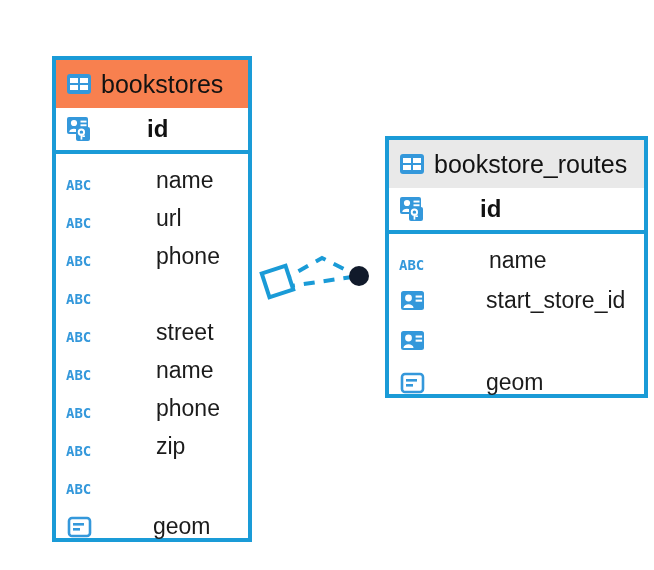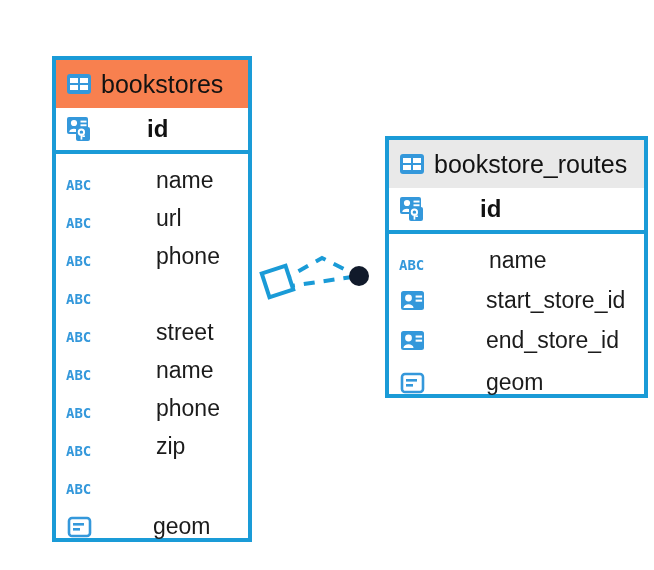--- a/index.html
+++ b/index.html
@@ -202,21 +202,20 @@
     </div>
 
     <div class="field-row" style="height:40px;">
       <svg class="ico" width="26" height="22" viewBox="0 0 26 22" style="margin-left:1px;">
         <rect x="1" y="1" width="23" height="19" rx="2.5" fill="#3498db"></rect>
         <circle cx="8.5" cy="8" r="3.4" fill="#ffffff"></circle>
         <path d="M3.4 18 C3.9 13 13.1 13 13.6 18 Z" fill="#ffffff"></path>
         <rect x="15.6" y="5.5" width="6.5" height="2.1" fill="#ffffff"></rect>
         <rect x="15.6" y="9.6" width="6.5" height="2.1" fill="#ffffff"></rect>
       </svg>
-      <span class="field-label">end_store_id</span>
     </div>
 
     <div class="field-row" style="height:42px;">
       <svg class="ico" width="26" height="22" viewBox="0 0 26 22" style="margin-left:1px;">
         <rect x="2" y="2" width="21" height="18" rx="3" fill="#ffffff" stroke="#3498db" stroke-width="2.6"></rect>
         <rect x="6" y="7" width="11" height="2.6" fill="#3498db"></rect>
         <rect x="6" y="12" width="7" height="2.6" fill="#3498db"></rect>
       </svg>
       <span class="field-label">geom</span>
     </div>

